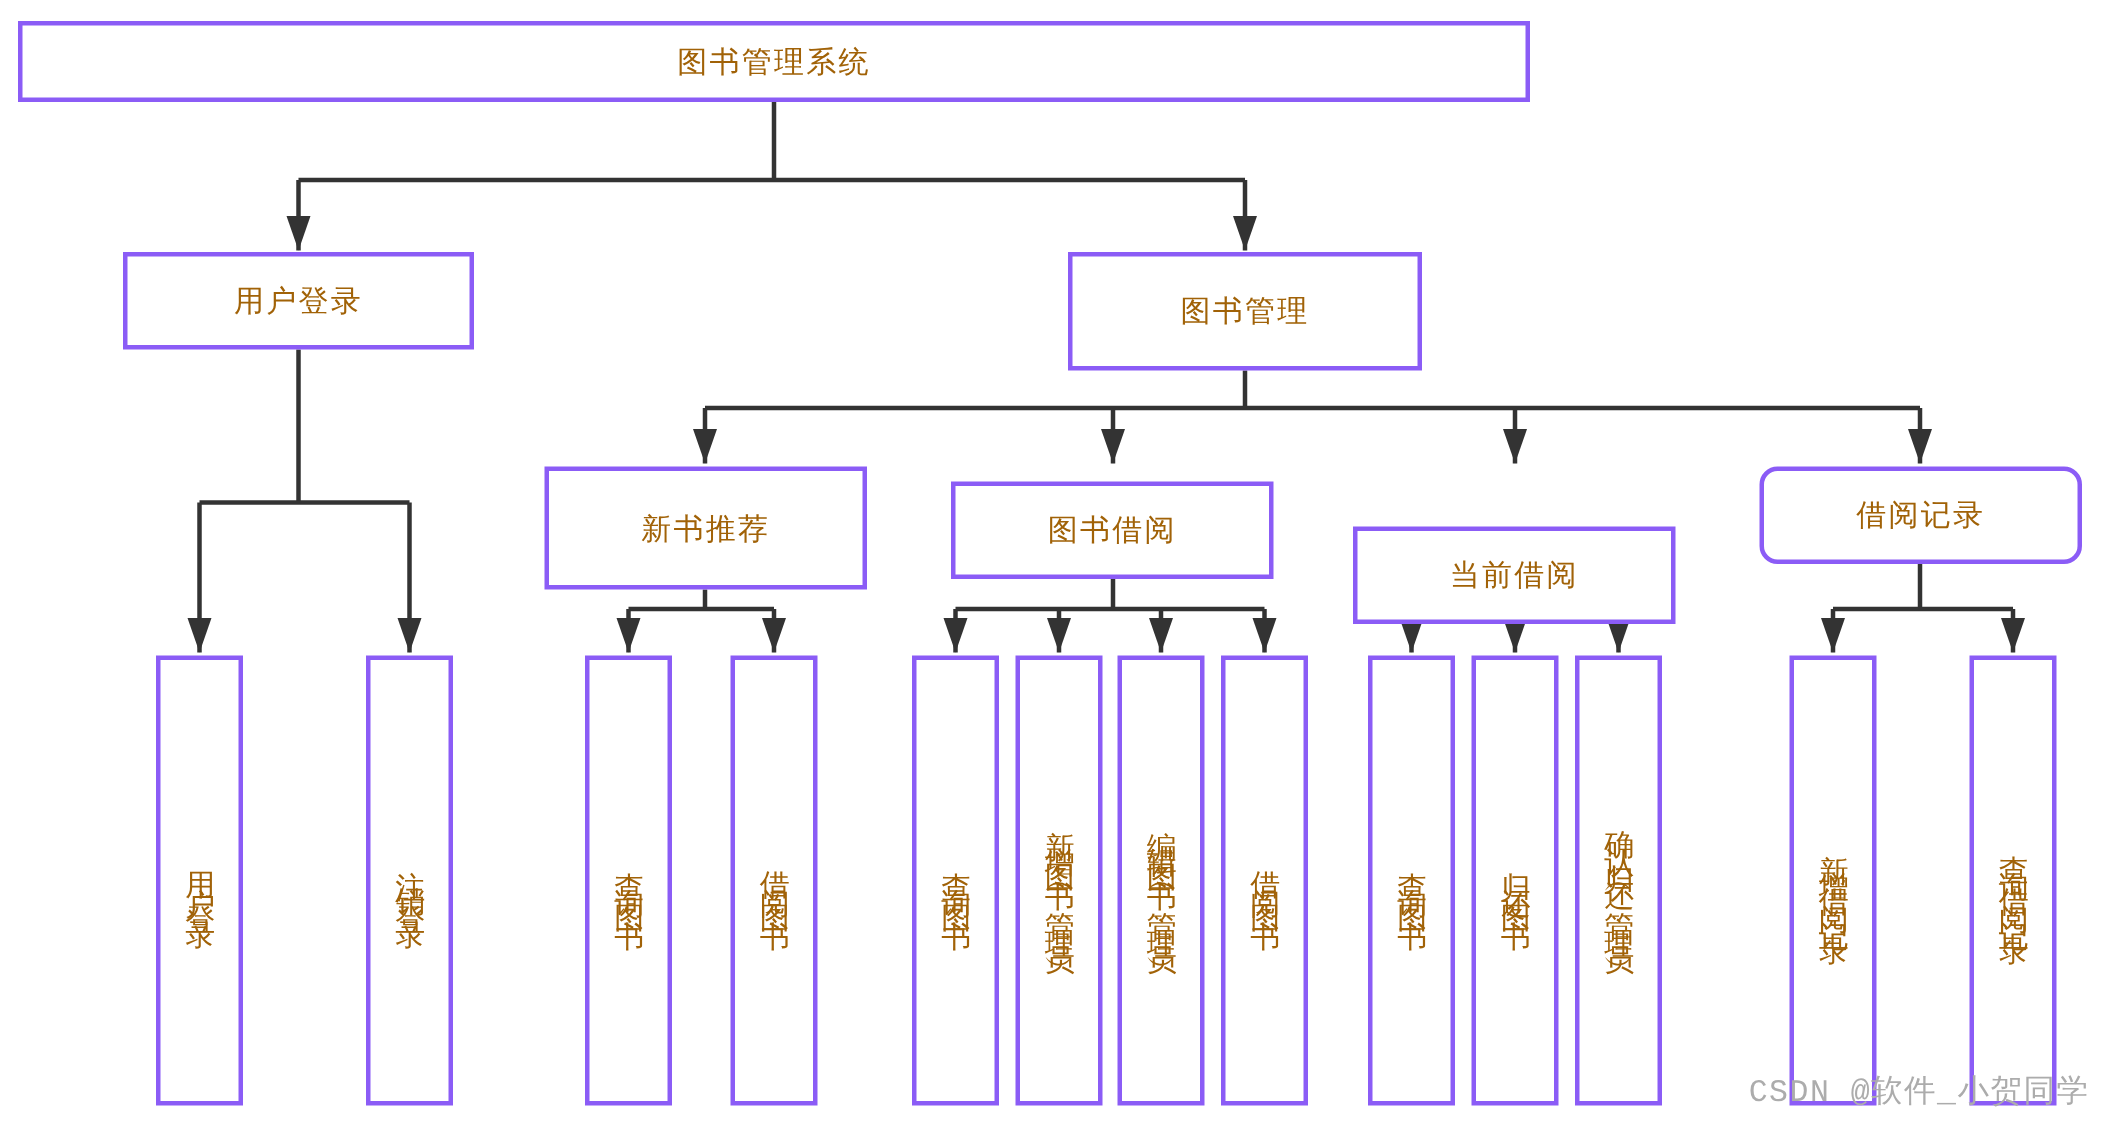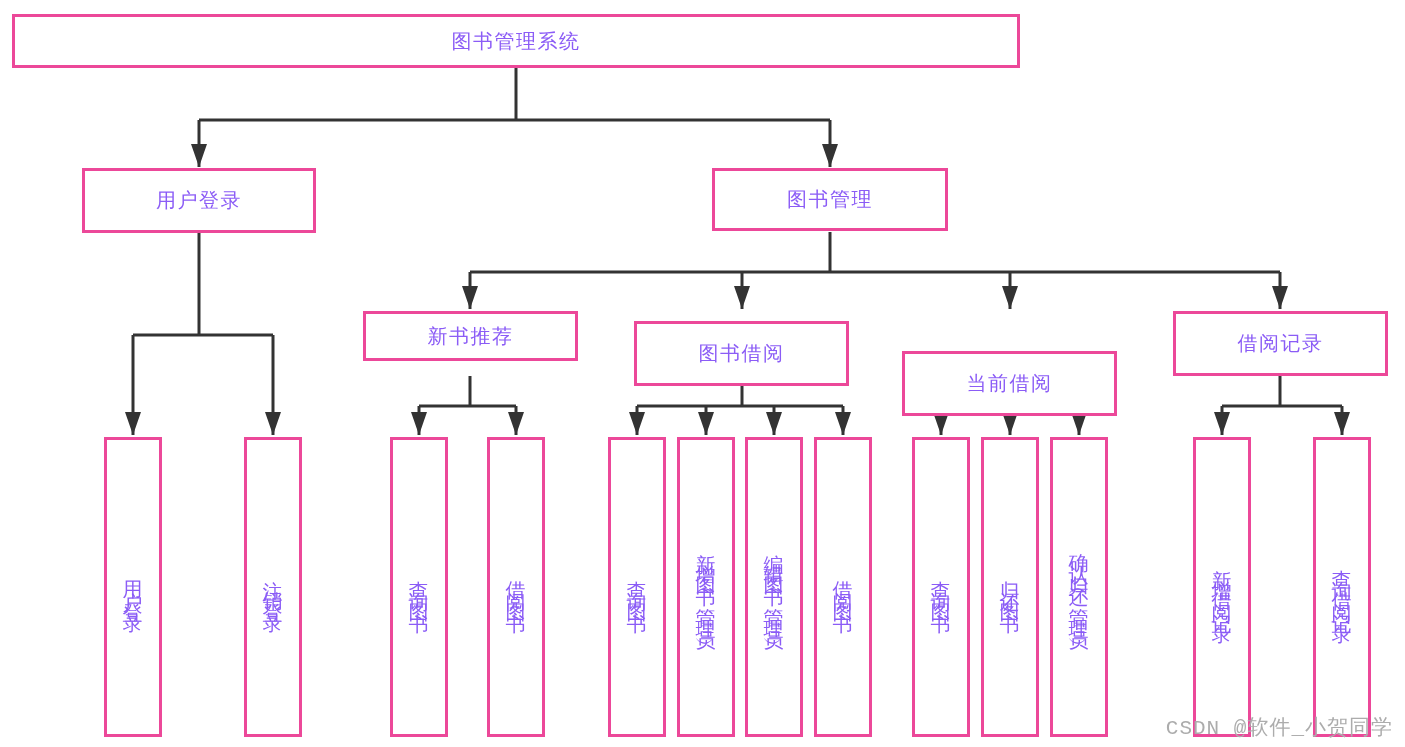--- a/index.html
+++ b/index.html
@@ -18,26 +18,26 @@
   .connectors {
     position: absolute;
     left: 0; top: 0;
     width: 1405px;
     height: 747px;
     pointer-events: none;
   }
   .box {
     position: absolute;
     box-sizing: border-box;
-    border: 3px solid #ec4899;
+    border: 3px solid #8b5cf6;
     background: #ffffff;
     display: flex;
     align-items: center;
     justify-content: center;
-    color: #8b5cf6;
+    color: #a16207;
   }
   .h-box {
     font-size: 20px;
     letter-spacing: 1.5px;
   }
   .v-box span {
     writing-mode: vertical-lr;
     font-size: 20px;
     letter-spacing: 11px;
     line-height: 1.1;
@@ -121,34 +121,34 @@
     </g>
   </svg>
 
   <div class="box h-box" style="left:12px; top:14px; width:1008px; height:54px;">
     <span>图书管理系统</span>
   </div>
 
   <div class="box h-box" style="left:82px; top:168px; width:234px; height:65px;">
     <span>用户登录</span>
   </div>
-  <div class="box h-box" style="left:712px; top:168px; width:236px; height:63px;">
+  <div class="box h-box" style="left:712px; top:168px; width:236px; height:79px;">
     <span>图书管理</span>
   </div>
 
-  <div class="box h-box" style="left:363px; top:311px; width:215px; height:50px;">
+  <div class="box h-box" style="left:363px; top:311px; width:215px; height:82px;">
     <span>新书推荐</span>
   </div>
   <div class="box h-box" style="left:634px; top:321px; width:215px; height:65px;">
     <span>图书借阅</span>
   </div>
   <div class="box h-box" style="left:902px; top:311px; width:215px; height:65px;margin-top:40px;">
     <span>当前借阅</span>
   </div>
-  <div class="box h-box" style="left:1173px; top:311px; width:215px; height:65px;">
+  <div class="box h-box" style="left:1173px; top:311px; width:215px; height:65px;border-radius:12px;">
     <span>借阅记录</span>
   </div>
 
   <div class="box v-box" style="left:104px; top:437px; width:58px; height:300px;">
     <span>用户登录</span>
   </div>
   <div class="box v-box" style="left:244px; top:437px; width:58px; height:300px;">
     <span>注销登录</span>
   </div>
 

